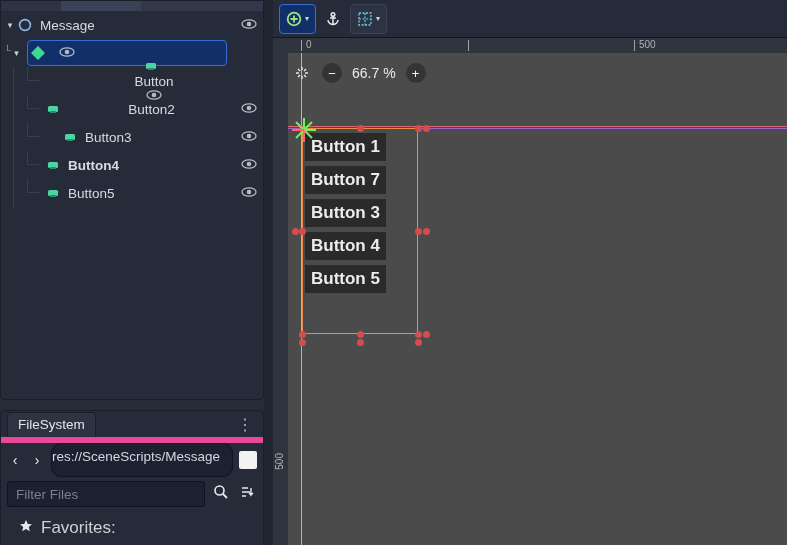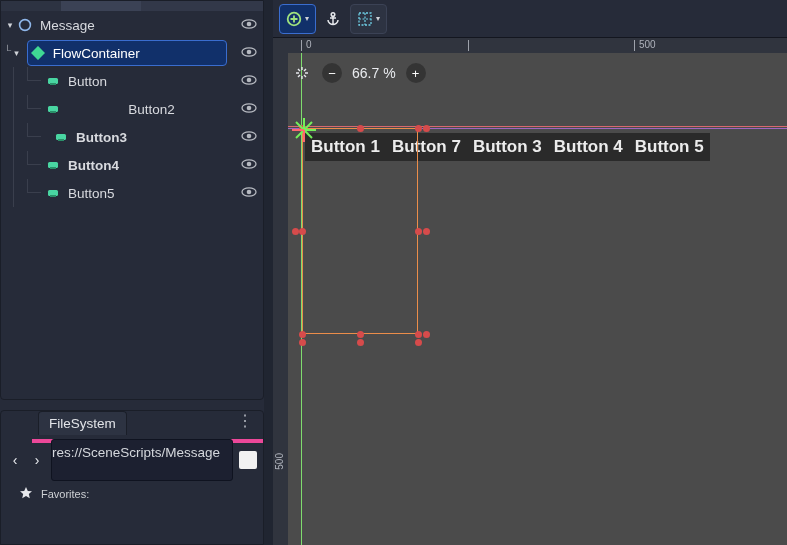--- a/index.html
+++ b/index.html
@@ -13,31 +13,31 @@
   .tree-row .caret { width: 14px; text-align: center; color: #cfd2d8; font-size: 9px; }
   .tree-row .icon { width: 16px; height: 16px; margin-right: 7px; display: inline-flex; align-items: center; justify-content: center; }
   .tree-row .label { flex: 1; }
   .tree-row .vis { width: 28px; text-align: center; color: #b6bac2; }
   .tree-row .vis svg { opacity: .85; }
   .tree-row.selected .sel-box { position: absolute; left: 26px; right: 36px; top: 1px; bottom: 1px; background: #11306a; border: 1px solid #3a6dcf; border-radius: 4px; z-index: 0; }
   .tree-row .content { position: relative; z-index: 1; display: flex; align-items: center; width: 100%; }
 
   
   .fs-panel { flex: 1; background: #262b39; border: 1px solid #1a1e28; border-radius: 4px 4px 0 0; display: flex; flex-direction: column; }
-  .fs-tab-row { display: flex; align-items: flex-start; height: 32px; border-bottom: 4px solid #ec4899; padding: 0 6px; margin-left: 31px; }
+  .fs-tab-row { display: flex; align-items: center; height: 32px; border-bottom: 6px solid #ec4899; padding: 0 6px; }
   .fs-tab { background: #2d3342; border: 1px solid #1a1e28; border-bottom: none; padding: 4px 10px; font-size: 13.5px; border-radius: 4px 4px 0 0; color: #e2e4e8; }
   .fs-dots { margin-left: auto; color: #aeb2bb; font-size: 16px; padding: 0 4px; }
   .fs-nav { display: flex; align-items: center; height: 34px; padding: 0 6px; gap: 6px; }
   .fs-nav .navbtn { width: 16px; text-align: center; color: #eceef2; font-size: 14px; }
-  .fs-nav .path { flex: 1; background: #1c2030; border: 1px solid #0f1320; height: 42px; line-height: 26px; padding: 0 0; font-size: 13.5px; color: #d4d7dc; border-radius: 3px; overflow: hidden; white-space: nowrap; }
+  .fs-nav .path { flex: 1; background: #1c2030; border: 1px solid #0f1320; height: 34px; line-height: 26px; padding: 0 0; font-size: 13.5px; color: #d4d7dc; border-radius: 10px; overflow: hidden; white-space: nowrap; }
   .fs-nav .swatch { width: 18px; height: 18px; background: #f2f2f2; border-radius: 2px; }
   .fs-filter { display: flex; align-items: center; height: 34px; padding: 0 6px; gap: 6px; }
   .fs-filter .filter-input { flex: 1; background: #1c2030; border: 1px solid #0f1320; height: 26px; line-height: 26px; padding: 0 8px; font-size: 13.5px; color: #7b808c; border-radius: 3px; }
   .fs-filter .ico { width: 20px; text-align: center; }
-  .fs-fav { display: flex; align-items: center; height: 34px; padding: 0 6px 0 18px; gap: 8px; font-size: 11px; }
+  .fs-fav { display: flex; align-items: center; height: 34px; padding: 0 6px 0 18px; gap: 8px; font-size: 17px; }
 
   
   .divider { width: 9px; background: #202531; }
 
   
   .right { flex: 1; display: flex; flex-direction: column; background: #383d47; }
   .toolbar { height: 38px; background: #262b39; border-bottom: 1px solid #13161f; display: flex; align-items: center; padding: 0 6px; gap: 2px; }
   .tbtn { height: 30px; min-width: 30px; display: inline-flex; align-items: center; justify-content: center; border-radius: 4px; color: #cfd2d8; }
   .tbtn.active { background: #11306a; border: 1px solid #3a6dcf; }
   .tbtn .tri { font-size: 8px; margin-left: 3px; color: #cfd2d8; }
@@ -61,21 +61,21 @@
   .zoom-label { font-size: 14px; color: #e9ebef; }
 
   .sel-rect { position: absolute; left: 14px; top: 75px; width: 116px; height: 206px; border: 1.5px solid #eb8d4a; z-index: 3; }
   .handle { position: absolute; width: 7px; height: 7px; background: #d64b4b; border-radius: 50%; z-index: 4; margin: -3px 0 0 -3px;}
   .h-ext { background: #d64b4b; }
 
   .origin-star { position: absolute; left: 4px; top: 65px; z-index: 5; }
   .origin-star svg line { stroke: #74f05a; stroke-width: 2; }
   .origin-star svg .red { stroke: #ff6670; }
 
-  .buttons { position: absolute; left: 17px; top: 80px; display: flex; z-index: 2; }
+  .buttons { position: absolute; left: 17px; top: 80px; display: flex; flex-direction: column; z-index: 2; }
   .btn { background: #2a2a2a; color: #ececec; font-size: 17px; font-weight: 600; padding: 4px 6px; margin-bottom: 5px; }
 
   .ruler-h .tick { position: absolute; top: 2px; }
   .ruler-h .tick.major { border-left: 1px solid #9ea2ab; height: 11px; }
   .ruler-v .vlabel { writing-mode: vertical-rl; transform: rotate(180deg); }
 
   .tree-top-bar { height: 10px; background: #323849; display:flex; }
   .tree-top-bar .seg { height:100%; }
 </style>
 </head>
@@ -111,70 +111,69 @@
       <div class="tree-row selected" style="padding-left:2px;">
         <div style="position:absolute;left:3px;top:6px;color:#9ea2ab;font-size:10px;">└</div>
         <span class="caret" style="width:20px;text-align:right;padding-right:3px;">▾</span>
         <div class="sel-box"></div>
         <div class="content" style="padding-left:4px;">
           <span class="icon" style="margin-left:4px;">
             <svg width="14" height="14">
                 <rect x="2" y="2" width="10" height="10" transform="rotate(45 7 7)" fill="#3fd894"></rect>
               </svg>
           </span>
-          <span class="label" style="color:#fff;">FlowContainer</span>
           <span class="vis">
             <svg width="16" height="12">
                 <ellipse cx="8" cy="6" rx="7" ry="4.2" stroke="#cfd2d8" stroke-width="1.3" fill="none"></ellipse>
                 <circle cx="8" cy="6" r="2.3" fill="#cfd2d8"></circle>
               </svg>
           </span>
         </div>
       </div>
 
       <div id="tree-children">
           <div class="tree-row" style="padding-left: 2px;">
     <div style="position:absolute;left:12px;top:0;bottom:0;border-left:1px solid #3a3f4d;"></div>
     <div style="position:absolute;left:26px;top:0;width:14px;height:14px;border-left:1px solid #3a3f4d;border-bottom:1px solid #3a3f4d;"></div>
+    <div class="content" style="padding-left:42px;flex-direction:column;">
+      <span class="icon">
+        <svg width="14" height="14">
+                  <rect x="2" y="4" width="10" height="6" rx="1.5" fill="#49d6a2"></rect>
+                  <rect x="4" y="9" width="6" height="2" fill="#2a8f69"></rect>
+                </svg>
+      </span>
+      <span class="label">Button</span>
+      <span class="vis">
+        <svg width="16" height="12">
+                  <ellipse cx="8" cy="6" rx="7" ry="4.2" stroke="#cfd2d8" stroke-width="1.3" fill="none"></ellipse>
+                  <circle cx="8" cy="6" r="2.3" fill="#cfd2d8"></circle>
+                </svg>
+      </span>
+    </div>
+          </div>
+          <div class="tree-row" style="padding-left: 2px; text-align: center;">
+    <div style="position:absolute;left:12px;top:0;bottom:0;border-left:1px solid #3a3f4d;"></div>
+    <div style="position:absolute;left:26px;top:0;width:14px;height:14px;border-left:1px solid #3a3f4d;border-bottom:1px solid #3a3f4d;"></div>
     <div class="content" style="padding-left:42px;">
       <span class="icon">
         <svg width="14" height="14">
                   <rect x="2" y="4" width="10" height="6" rx="1.5" fill="#49d6a2"></rect>
                   <rect x="4" y="9" width="6" height="2" fill="#2a8f69"></rect>
                 </svg>
       </span>
-      <span class="label">Button</span>
-      <span class="vis">
-        <svg width="16" height="12">
-                  <ellipse cx="8" cy="6" rx="7" ry="4.2" stroke="#cfd2d8" stroke-width="1.3" fill="none"></ellipse>
-                  <circle cx="8" cy="6" r="2.3" fill="#cfd2d8"></circle>
-                </svg>
-      </span>
-    </div>
-          </div>
-          <div class="tree-row" style="padding-left: 2px; text-align: center;">
-    <div style="position:absolute;left:12px;top:0;bottom:0;border-left:1px solid #3a3f4d;"></div>
-    <div style="position:absolute;left:26px;top:0;width:14px;height:14px;border-left:1px solid #3a3f4d;border-bottom:1px solid #3a3f4d;"></div>
-    <div class="content" style="padding-left:42px;">
-      <span class="icon">
-        <svg width="14" height="14">
-                  <rect x="2" y="4" width="10" height="6" rx="1.5" fill="#49d6a2"></rect>
-                  <rect x="4" y="9" width="6" height="2" fill="#2a8f69"></rect>
-                </svg>
-      </span>
       <span class="label">Button2</span>
       <span class="vis">
         <svg width="16" height="12">
                   <ellipse cx="8" cy="6" rx="7" ry="4.2" stroke="#cfd2d8" stroke-width="1.3" fill="none"></ellipse>
                   <circle cx="8" cy="6" r="2.3" fill="#cfd2d8"></circle>
                 </svg>
       </span>
     </div>
           </div>
-          <div class="tree-row" style="padding-left: 10px; font-weight: bold;">
+          <div class="tree-row" style="padding-left: 19px;">
     <div style="position:absolute;left:12px;top:0;bottom:0;border-left:1px solid #3a3f4d;"></div>
     <div style="position:absolute;left:26px;top:0;width:14px;height:14px;border-left:1px solid #3a3f4d;border-bottom:1px solid #3a3f4d;"></div>
     <div class="content" style="padding-left:42px;">
       <span class="icon">
         <svg width="14" height="14">
                   <rect x="2" y="4" width="10" height="6" rx="1.5" fill="#49d6a2"></rect>
                   <rect x="4" y="9" width="6" height="2" fill="#2a8f69"></rect>
                 </svg>
       </span>
       <span class="label">Button3</span>
@@ -231,20 +230,35 @@
     <div class="fs-panel">
       <div class="fs-tab-row">
         <div class="fs-tab">FileSystem</div>
         <div class="fs-dots">⋮</div>
       </div>
       <div class="fs-nav">
         <span class="navbtn">‹</span>
         <span class="navbtn">›</span>
         <div class="path">res://SceneScripts/Message</div>
         <div class="swatch"></div>
+      </div>
+      <div class="fs-filter">
+        <div class="filter-input"><span style="color:#7b808c;">Filter Files</span></div>
+        <span class="ico">
+          <svg width="16" height="16">
+              <circle cx="6.5" cy="6.5" r="4.5" stroke="#e6e8ec" stroke-width="1.6" fill="none"></circle>
+              <line x1="10" y1="10" x2="14" y2="14" stroke="#e6e8ec" stroke-width="1.8"></line>
+            </svg>
+        </span>
+        <span class="ico">
+          <svg width="16" height="16">
+              <path d="M3 4h6M3 8h8M3 12h4" stroke="#e6e8ec" stroke-width="1.6"></path>
+              <path d="M12 4v7l2-2m-2 2l-2-2" stroke="#e6e8ec" stroke-width="1.4" fill="none"></path>
+            </svg>
+        </span>
       </div>
       <div class="fs-fav">
         <span>
           <svg width="14" height="14">
               <path d="M7 1l1.8 4 4.2.3-3.2 2.8 1 4.1L7 10l-3.8 2.2 1-4.1L1 5.3l4.2-.3z" fill="#e6e8ec"></path>
             </svg>
         </span>
         <span>Favorites:</span>
       </div>
     </div>

